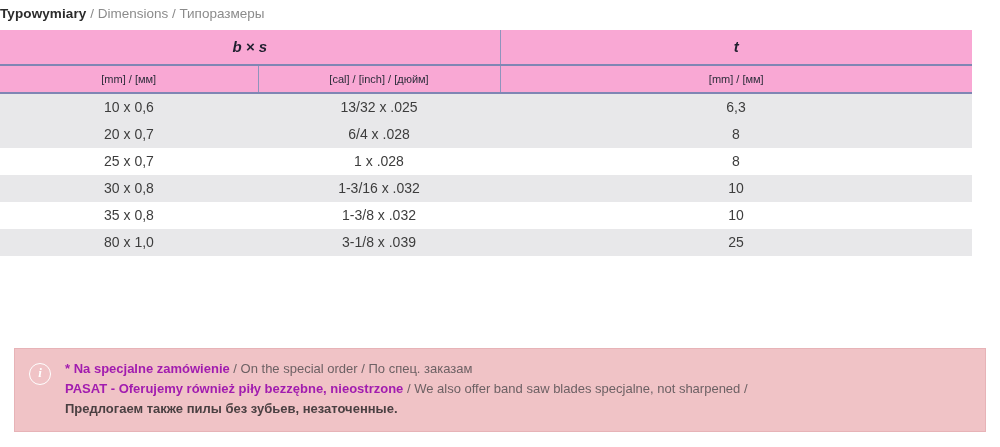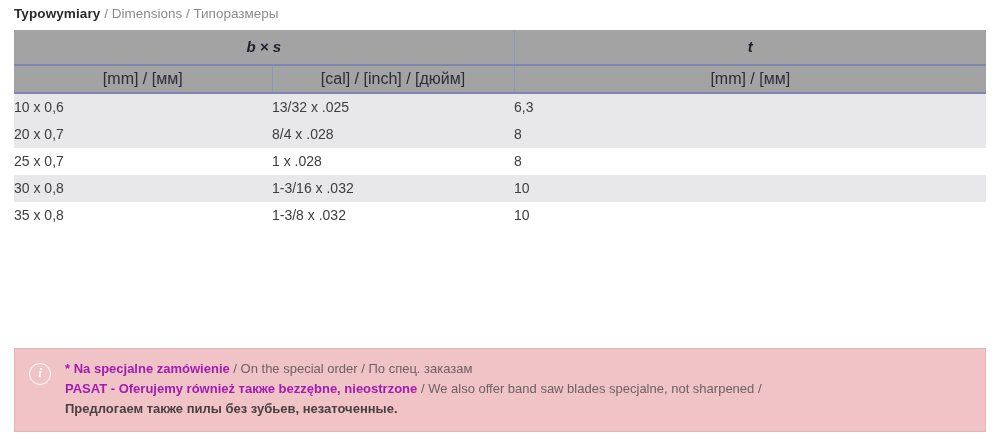--- a/index.html
+++ b/index.html
@@ -12,21 +12,21 @@
     background: #ffffff;
     font-family: "Liberation Sans", sans-serif;
     color: #3a3a3a;
     overflow: hidden;
   }
   .page {
     position: relative;
     width: 1000px;
     height: 447px;
     box-sizing: border-box;
-    padding: 0 14px;
+    padding: 0 0;
   }
   
   .title-row {
     padding: 6px 0 8px 0;
     font-size: 13.5px;
     line-height: 16px;
     white-space: nowrap;
   }
   .title-bold {
     font-weight: bold;
@@ -42,48 +42,48 @@
     width: 972px;
     border-collapse: collapse;
     table-layout: fixed;
     background: #ffffff;
   }
   .table col.c1 { width: 258px; }
   .table col.c2 { width: 242px; }
   .table col.c3 { width: 472px; }
 
   .thead-cell {
-    background: #a3a3a3;
+    background: #f9a8d4;
     color: #1f1f2e;
     text-align: center;
     vertical-align: middle;
     padding: 0;
     border-bottom: 2px solid #7f86b4;
   }
   .hdr-top {
     height: 34px;
     line-height: 34px;
     font-size: 15px;
     font-weight: bold;
     font-style: italic;
   }
   .hdr-sep {
     border-left: 1px solid #8e94bd;
   }
   .hdr-bot {
     height: 26px;
     line-height: 22px;
-    font-size: 16px;
+    font-size: 11px;
     font-weight: normal;
     font-style: normal;
     color: #2c2c3a;
     margin-left: 29px;
   }
   .tbody-cell {
-    text-align: left;
+    text-align: center;
     font-size: 14px;
     height: 27px;
     line-height: 27px;
     padding: 0;
     color: #3d3d3d;
   }
   tr.shade .tbody-cell { background: #e8e8ea; }
   tr.plain .tbody-cell { background: #ffffff; }
 
   .table-filler {
@@ -157,50 +157,55 @@
       </tr>
     </thead>
     <tbody>
       <tr class="shade">
         <td class="tbody-cell">10 x 0,6</td>
         <td class="tbody-cell">13/32 x .025</td>
         <td class="tbody-cell">6,3</td>
       </tr>
       <tr class="shade">
         <td class="tbody-cell">20 x 0,7</td>
-        <td class="tbody-cell">8/4 x .028</td>
+        <td class="tbody-cell">6/4 x .028</td>
         <td class="tbody-cell">8</td>
       </tr>
       <tr class="plain">
         <td class="tbody-cell">25 x 0,7</td>
         <td class="tbody-cell">1 x .028</td>
         <td class="tbody-cell">8</td>
       </tr>
       <tr class="shade">
         <td class="tbody-cell">30 x 0,8</td>
         <td class="tbody-cell">1-3/16 x .032</td>
         <td class="tbody-cell">10</td>
       </tr>
       <tr class="plain">
         <td class="tbody-cell">35 x 0,8</td>
         <td class="tbody-cell">1-3/8 x .032</td>
         <td class="tbody-cell">10</td>
+      </tr>
+      <tr class="shade">
+        <td class="tbody-cell">80 x 1,0</td>
+        <td class="tbody-cell">3-1/8 x .039</td>
+        <td class="tbody-cell">25</td>
       </tr>
       <tr>
         <td class="table-filler" colspan="3"></td>
       </tr>
     </tbody>
   </table>
 
   <div class="note">
     <div class="note-icon">i</div>
     <div class="note-body">
       <div class="note-line">
         <span class="n-bold">* Na specjalne zamówienie</span><span class="n-norm"> / On the special order / По спец. заказам</span>
       </div>
       <div class="note-line">
-        <span class="n-bold">PASAT - Oferujemy również также bezzębne, nieostrzone</span><span class="n-norm"> / We also offer band saw blades specjalne, not sharpened /</span>
+        <span class="n-bold">PASAT - Oferujemy również piły bezzębne, nieostrzone</span><span class="n-norm"> / We also offer band saw blades specjalne, not sharpened /</span>
       </div>
       <div class="note-line n-ru">Предлогаем также пилы без зубьев, незаточенные.</div>
     </div>
   </div>
 
 </div>
 
 </body></html>

